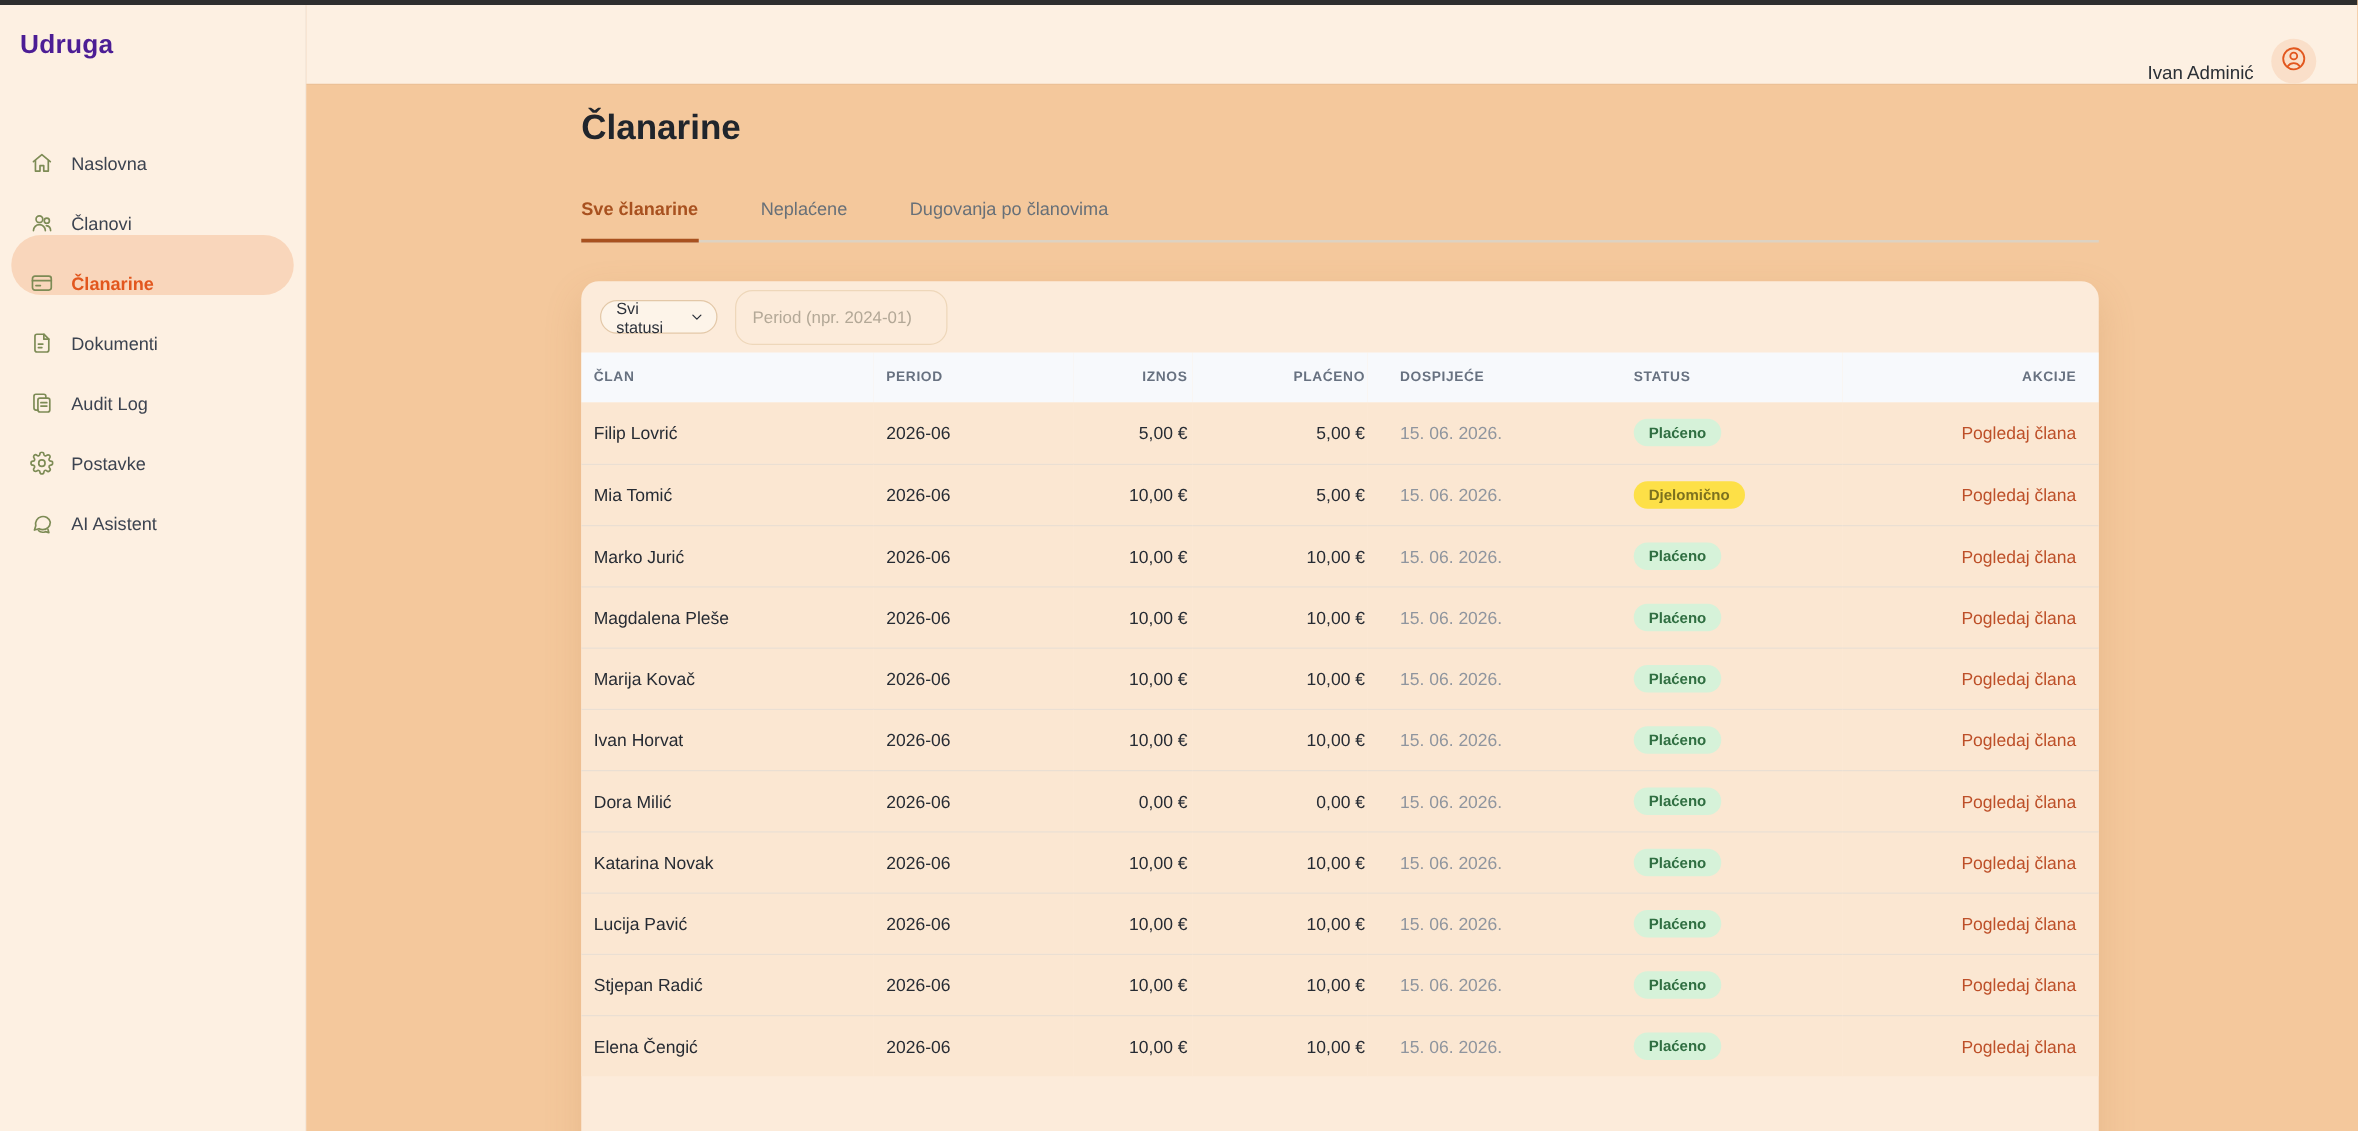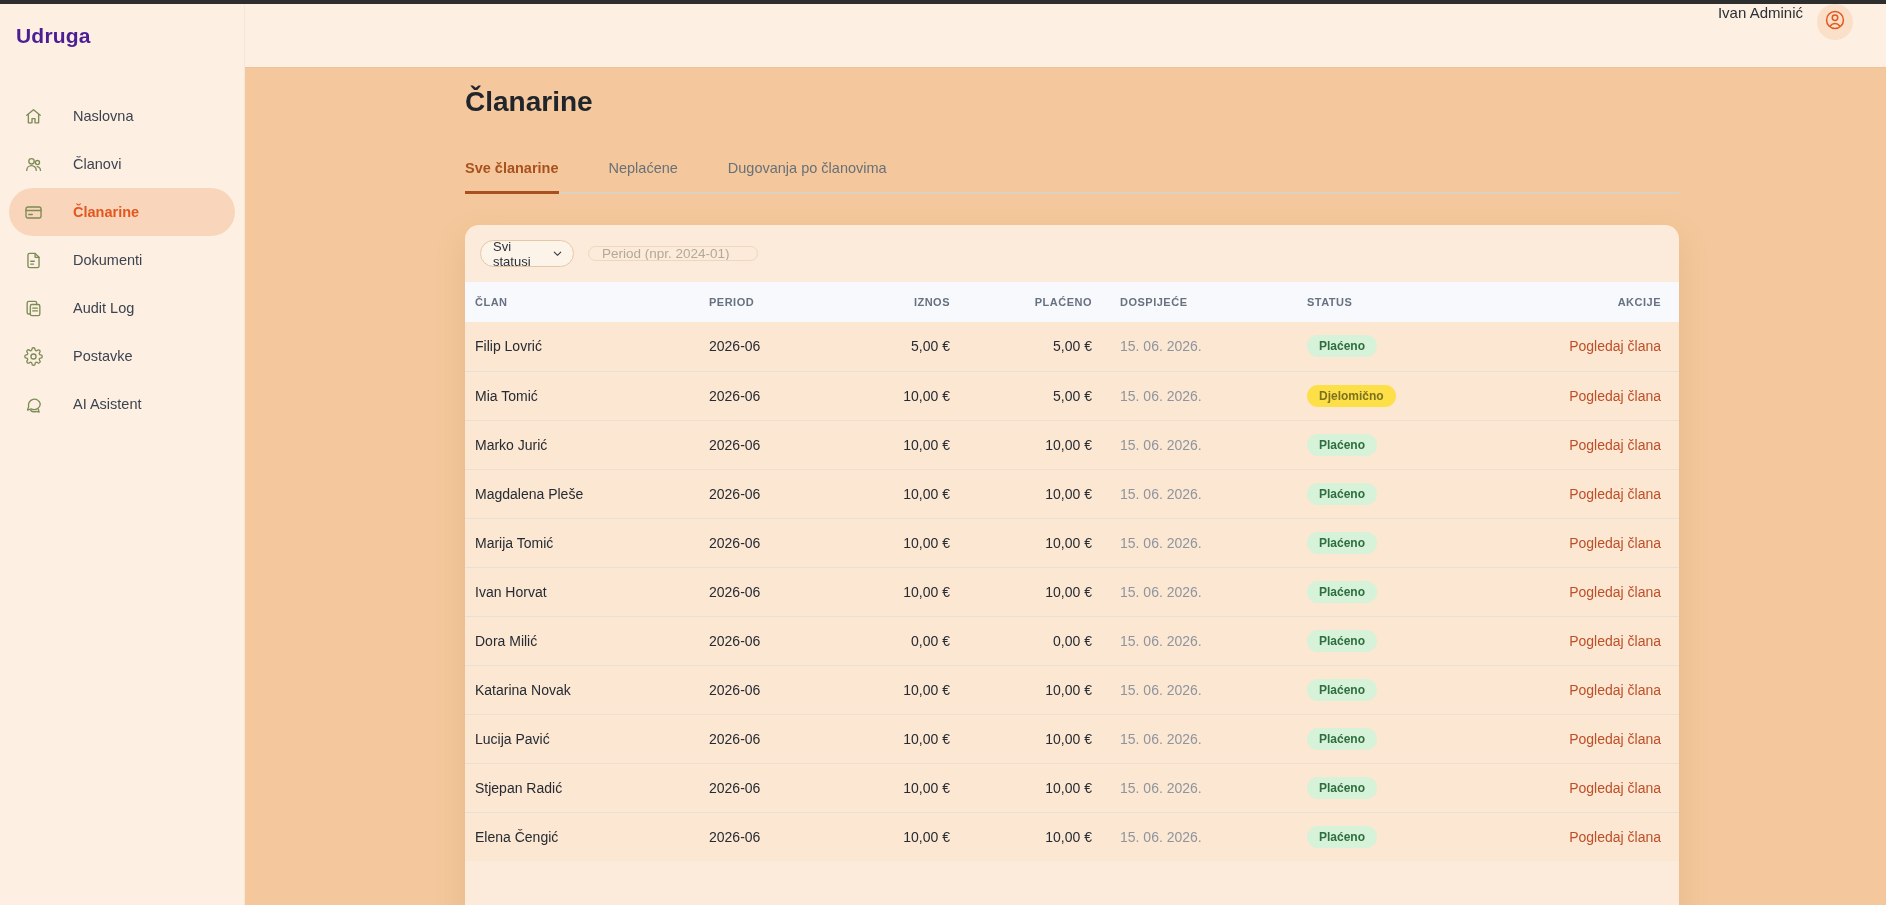--- a/index.html
+++ b/index.html
@@ -7,32 +7,32 @@
     font-family:"Liberation Sans", "DejaVu Sans", sans-serif; }
   body { position:relative; background:#f4c89c; }
 
   .top-strip { position:absolute; left:0; top:0; width:1886px; height:4px; background:#2e2e2e; z-index:10; }
 
   
   .sidebar { position:absolute; left:0; top:4px; width:245px; height:901px;
     background:#fdf0e2; z-index:5; border-right:1px solid rgba(0,0,0,0.03); }
   .logo { margin:20px 0 0 16px; font-size:21px; font-weight:700; color:#4c1d95; letter-spacing:.2px; }
   .nav { margin-top:44px; }
-  .nav-item { display:flex; align-items:center; height:48px; margin:0 9px; padding:0 15px;
-    border-radius:24px; cursor:pointer;gap:16px; }
+  .nav-item { display:flex; align-items:flex-end; height:48px; margin:0 9px; padding:0 15px;
+    border-radius:24px; cursor:pointer; }
   .nav-item.active { background:#f9d6bb; }
   .nav-item .icon { width:19px; height:19px; margin-right:14px; display:flex; align-items:center; }
   .nav-item .icon svg { width:19px; height:19px; stroke:#7d8b55; fill:none; stroke-width:1.7;
     stroke-linecap:round; stroke-linejoin:round; }
   .nav-item .label { font-size:14.5px; color:#3c4350; }
   .nav-item.active .label { color:#e2571e; font-weight:600; }
 
   
   .topbar { position:absolute; left:245px; top:4px; width:1641px; height:63px; background:#fdf0e2;
-    display:flex; align-items:flex-start; justify-content:flex-end; padding-right:33px; z-index:4;
+    display:flex; align-items:flex-end; justify-content:flex-end; padding-right:33px; z-index:4;
     box-shadow:0 1px 0 rgba(0,0,0,0.03); }
   .user-name { font-size:15px; color:#2b3036; font-weight:500; margin-right:14px; }
   .avatar { width:36px; height:36px; border-radius:50%; background:#fadfc9; display:flex;
     align-items:center; justify-content:center; cursor:pointer; }
   .avatar svg { width:22px; height:22px; stroke:#e2571e; fill:none; stroke-width:1.6;
     stroke-linecap:round; stroke-linejoin:round; }
 
   
   .main { position:absolute; left:245px; top:67px; width:1641px; height:838px; background:#f4c89c; overflow:hidden; }
   .page-title { position:absolute; left:220px; top:19px; font-size:28px; font-weight:700; color:#20252c; }
@@ -47,21 +47,21 @@
     background:#fcebda; border-radius:14px 14px 0 0;
     box-shadow:0 12px 30px rgba(170,110,55,0.18); overflow:hidden; }
 
   .filters { height:57px; display:flex; align-items:center; gap:14px; padding-left:15px; }
   .status-select { height:27px; width:94px; border-radius:14px; border:1px solid #e3c8a8;
     background:#fdf4e9; font-size:13px; color:#2c313a; display:flex; align-items:center;
     justify-content:space-between; padding:0 10px 0 12px; cursor:pointer;
     font-family:"Liberation Sans", sans-serif; }
   .status-select .chev svg { width:11px; height:11px; stroke:#2c313a; stroke-width:2.2; fill:none;
     stroke-linecap:round; stroke-linejoin:round; display:block; }
-  .period-input { height:15px; width:170px; border-radius:14px; border:1px solid #eed7ba;
+  .period-input { height:44px; width:170px; border-radius:14px; border:1px solid #eed7ba;
     background:transparent; font-size:13.5px; color:#c2410c; padding:0 13px; outline:none;
     font-family:"Liberation Sans", sans-serif; }
   .period-input::placeholder { color:#b3a897; }
 
   table { width:1214px; border-collapse:collapse; table-layout:fixed; }
   thead th { background:#f7f9fc; height:40px; font-size:11px; font-weight:700; color:#677180;
     text-transform:uppercase; letter-spacing:.5px; text-align:left; }
   th.c1, td.c1 { padding-left:10px; }
   th.c2, td.c2 { padding-left:10px; }
   th.c3, td.c3 { text-align:right; padding-right:4px; }
@@ -243,21 +243,21 @@
           <tr>
             <td class="c1">Magdalena Pleše</td>
             <td class="c2">2026-06</td>
             <td class="c3">10,00 €</td>
             <td class="c4">10,00 €</td>
             <td class="c5">15. 06. 2026.</td>
             <td class="c6"><span class="pill paid">Plaćeno</span></td>
             <td class="c7"><a class="action-link">Pogledaj člana</a></td>
           </tr>
           <tr>
-            <td class="c1">Marija Tomić</td>
+            <td class="c1">Marija Kovač</td>
             <td class="c2">2026-06</td>
             <td class="c3">10,00 €</td>
             <td class="c4">10,00 €</td>
             <td class="c5">15. 06. 2026.</td>
             <td class="c6"><span class="pill paid">Plaćeno</span></td>
             <td class="c7"><a class="action-link">Pogledaj člana</a></td>
           </tr>
           <tr>
             <td class="c1">Ivan Horvat</td>
             <td class="c2">2026-06</td>

